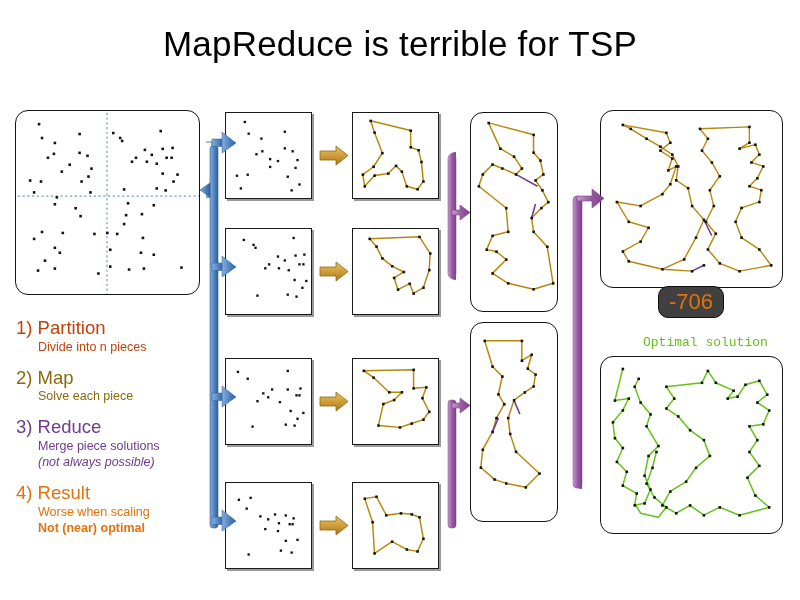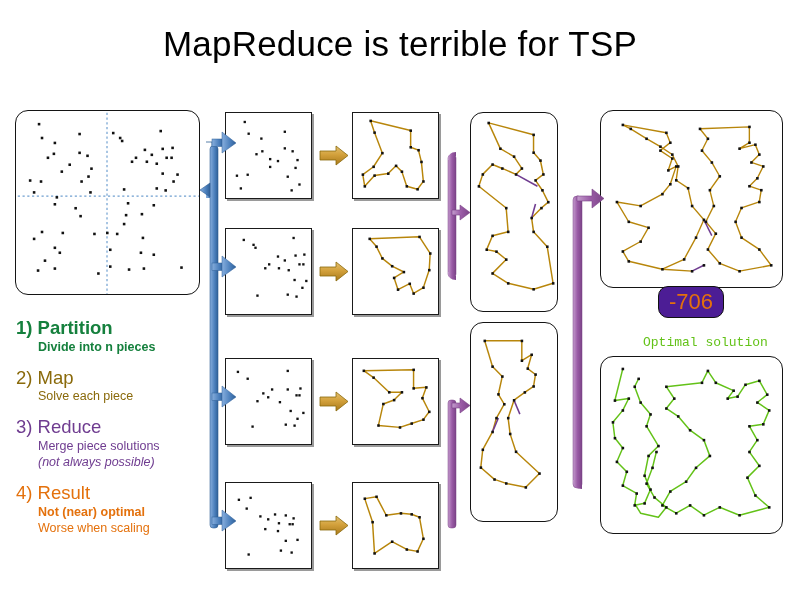--- a/index.html
+++ b/index.html
@@ -76,33 +76,33 @@
     white-space: nowrap;
   }
   .step-sub {
     font-size: 12.5px;
     line-height: 1.28;
     padding-left: 22px;
     white-space: nowrap;
   }
   .step-sub.italic { font-style: italic; }
   .step-sub.bold { font-weight: bold; }
-  .c-blue   { color: #15803d; font-weight: bold; }
+  .c-blue   { color: #c2410c; }
   .c-gold   { color: #8a6a0b; }
   .c-purple { color: #6f3c90; }
   .c-orange { color: #e4710c; }
   .c-green  { color: #63c218; }
 
   
   .score {
     position: absolute;
     box-sizing: border-box;
     border: 1.7px solid #111111;
     border-radius: 10px;
-    background: #4c1d95;
+    background: #404040;
     text-align: center;
     font-size: 22px;
     line-height: 30px;
     height: 32px;
   }
   
   .opt-label {
     position: absolute;
     font-size: 13px;
     white-space: nowrap;
@@ -625,22 +625,22 @@
       <div class="step-head c-gold">2) Map</div>
       <div class="step-sub c-gold">Solve each piece</div>
     </div>
     <div class="step">
       <div class="step-head c-purple">3) Reduce</div>
       <div class="step-sub c-purple">Merge piece solutions</div>
       <div class="step-sub italic c-purple">(not always possible)</div>
     </div>
     <div class="step">
       <div class="step-head c-orange">4) Result</div>
+      <div class="step-sub c-orange">Worse when scaling</div>
       <div class="step-sub bold c-orange">Not (near) optimal</div>
-      <div class="step-sub c-orange">Worse when scaling</div>
     </div>
   </div>
 
   <svg id="arrows" viewBox="0 0 800 600">
     <defs>
       <linearGradient id="gBlue" x1="0" y1="0" x2="0" y2="1">
         <stop offset="0%" stop-color="#87aedd"></stop>
           <stop offset="50%" stop-color="#4a7ebb"></stop>
           <stop offset="100%" stop-color="#2f5f96"></stop>
       </linearGradient>

